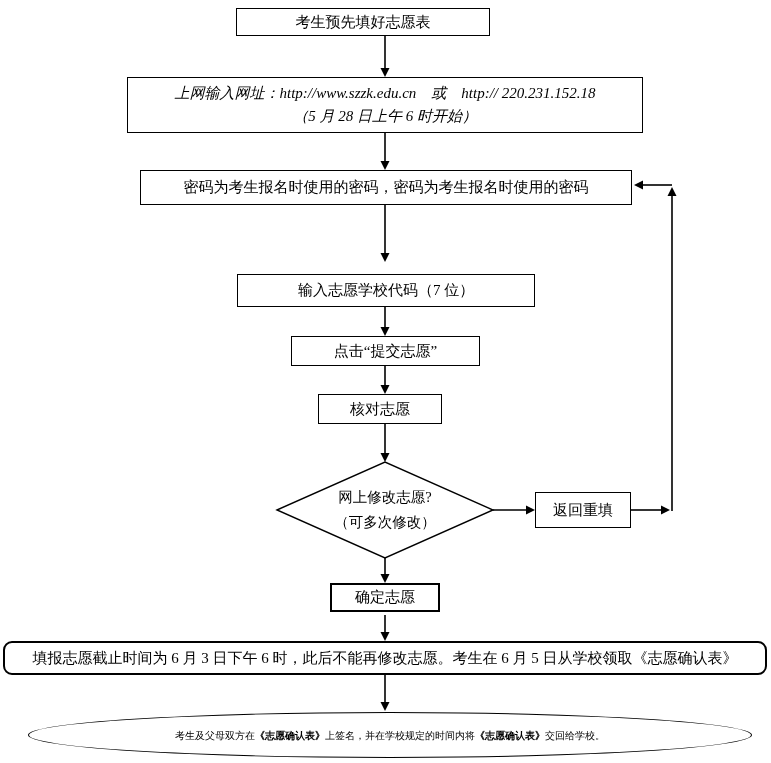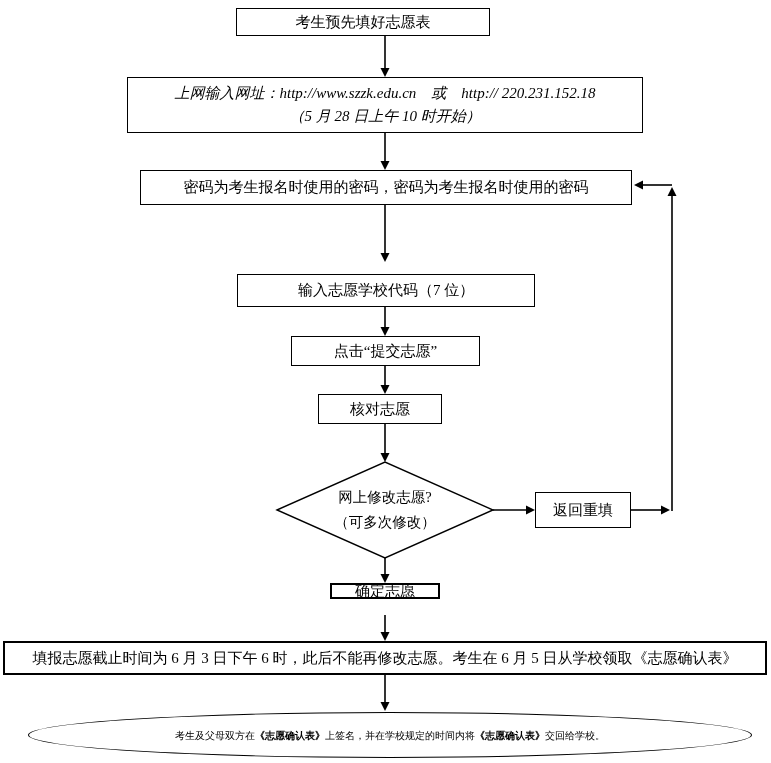--- a/index.html
+++ b/index.html
@@ -109,41 +109,41 @@
         <line x1="385" y1="675" x2="385" y2="703"></line>
         <polygon points="380.5,702 389.5,702 385,711" stroke="none"></polygon>
       </g>
     </g>
   </svg>
 
   <div class="node box" style="left:236px;top:8px;width:254px;height:28px;">考生预先填好志愿表</div>
 
   <div class="node box" style="left:127px;top:77px;width:516px;height:56px;font-style:italic;">
     <div>上网输入网址：http://www.szzk.edu.cn　或　http:// 220.231.152.18</div>
-    <div>（5 月 28 日上午 10 时开始）</div>
+    <div>（5 月 28 日上午 6 时开始）</div>
   </div>
 
   <div class="node box" style="left:140px;top:170px;width:492px;height:35px;">密码为考生报名时使用的密码，密码为考生报名时使用的密码</div>
 
   <div class="node box" style="left:237px;top:262px;width:298px;height:33px;margin-top:12px;">输入志愿学校代码（7 位）</div>
 
   <div class="node box" style="left:291px;top:336px;width:189px;height:30px;">点击“提交志愿”</div>
 
   <div class="node box" style="left:318px;top:394px;width:124px;height:30px;">核对志愿</div>
 
   <div class="node box" style="left:535px;top:492px;width:96px;height:36px;">返回重填</div>
 
   <div class="node plain" style="left:277px;top:466px;width:216px;height:88px;font-size:14.5px;line-height:25px;">
     <div>网上修改志愿?</div>
     <div>（可多次修改）</div>
   </div>
 
-  <div class="node box" style="left:330px;top:583px;width:110px;height:16px;border-width:2px;">确定志愿</div>
+  <div class="node box" style="left:330px;top:583px;width:110px;height:29px;border-width:2px;">确定志愿</div>
 
-  <div class="node box wide" style="left:3px;top:641px;width:764px;height:34px;border-width:2px;">填报志愿截止时间为 6 月 3 日下午 6 时，此后不能再修改志愿。考生在 6 月 5 日从学校领取《志愿确认表》</div>
+  <div class="node box wide" style="left:3px;top:641px;width:764px;height:34px;border-width:2px;border-radius:9px;">填报志愿截止时间为 6 月 3 日下午 6 时，此后不能再修改志愿。考生在 6 月 5 日从学校领取《志愿确认表》</div>
 
   <div class="node ellipse" style="left:28px;top:712px;width:724px;height:46px;font-size:10px;">
     <div>
       <span>考生及父母双方在</span><span class="bold">《志愿确认表》</span><span>上签名，并在学校规定的时间内将</span><span class="bold">《志愿确认表》</span><span>交回给学校。</span>
     </div>
   </div>
 
 </div>
 
 </body></html>

